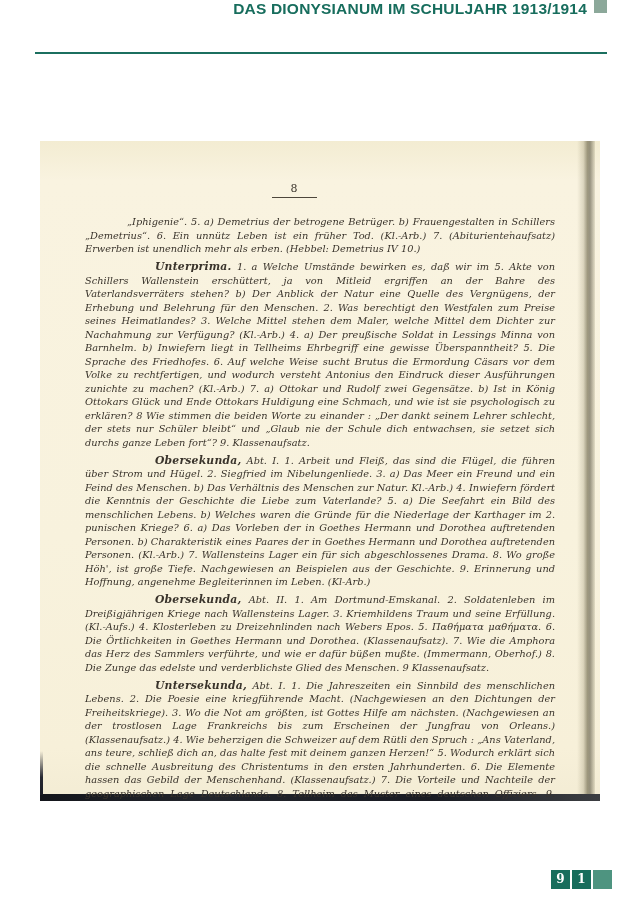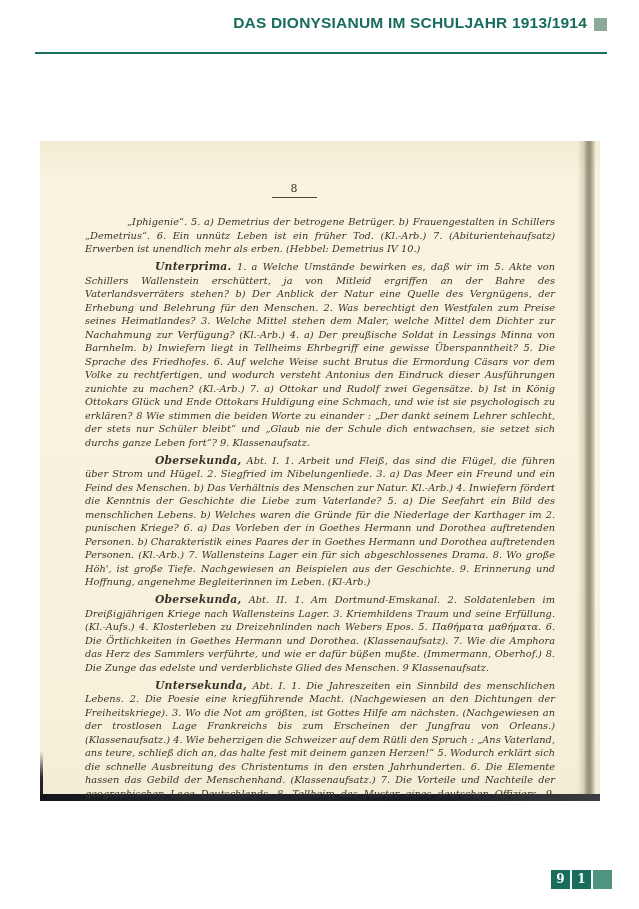--- a/index.html
+++ b/index.html
@@ -10,21 +10,21 @@
     background: #ffffff;
     font-family: "DejaVu Serif", serif;
     overflow: hidden;
   }
 
   
   .header {
     position: absolute; top: 0; left: 35px; right: 32px;
     height: 54px;
     border-bottom: 2px solid #1b6f5f;
-    display: flex; align-items: flex-end; justify-content: flex-end;
+    display: flex; align-items: flex-start; justify-content: flex-end;
     padding-bottom: 20px;
   }
   .header-title {
     font-family: "Liberation Sans", sans-serif;
     font-weight: bold;
     font-size: 15.5px;
     letter-spacing: 0.2px;
     color: #176d5d;
     white-space: nowrap;
   }

